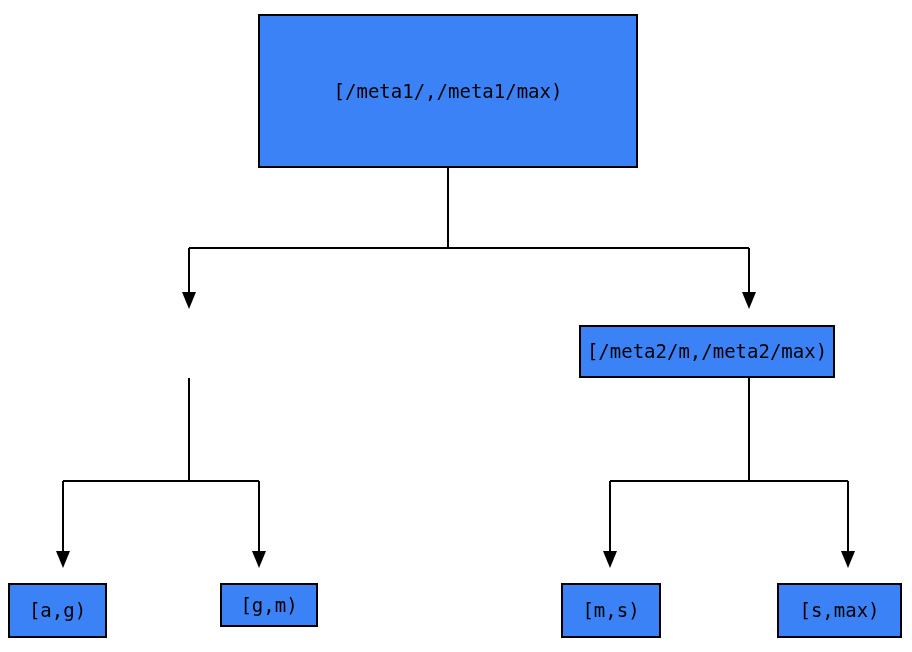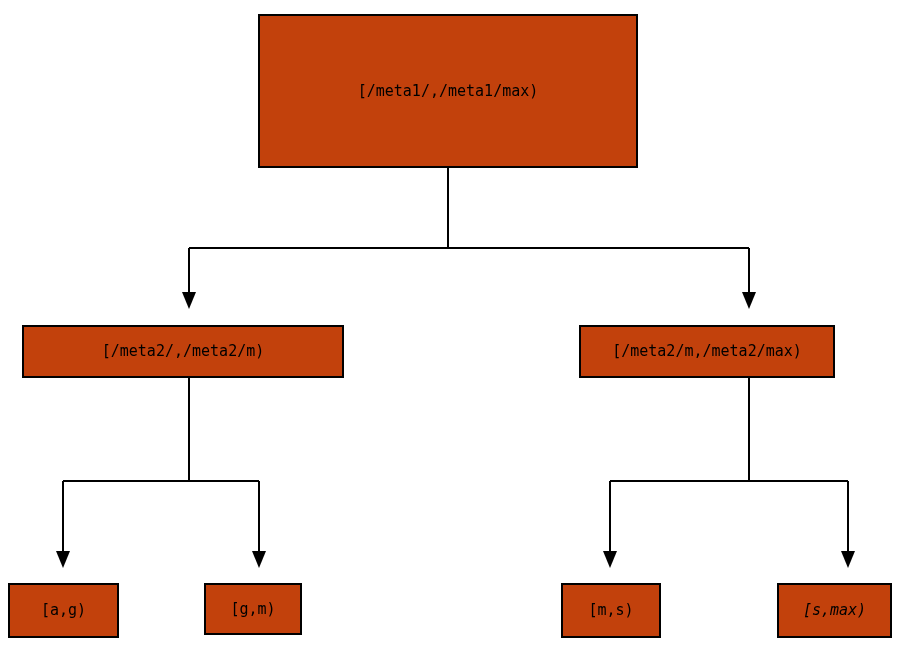--- a/index.html
+++ b/index.html
@@ -28,36 +28,36 @@
     stroke-width: 2;
   }
   .edges polygon {
     fill: #000000;
     stroke: none;
   }
   .node {
     position: absolute;
     box-sizing: border-box;
     border: 2px solid #000000;
-    background: #c2410c;
+    background: #3b82f6;
     color: #000000;
     display: flex;
     align-items: center;
     justify-content: center;
-    font-size: 15px;
+    font-size: 19px;
     line-height: 1;
     white-space: nowrap;
   }
   .node-root      { left: 258px; top: 14px;  width: 380px; height: 154px; }
   .node-mid-left  { left: 22px;  top: 325px; width: 322px; height: 53px; }
   .node-mid-right { left: 579px; top: 325px; width: 256px; height: 53px; }
-  .node-leaf-ag   { left: 8px;   top: 583px; width: 111px;  height: 55px; }
-  .node-leaf-gm   { left: 204px; top: 583px; width: 98px;  height: 52px; }
+  .node-leaf-ag   { left: 8px;   top: 583px; width: 99px;  height: 55px; }
+  .node-leaf-gm   { left: 220px; top: 583px; width: 98px;  height: 44px; }
   .node-leaf-ms   { left: 561px; top: 583px; width: 100px; height: 55px; }
-  .node-leaf-smax { left: 777px; top: 583px; width: 115px; height: 55px; font-style: italic; }
+  .node-leaf-smax { left: 777px; top: 583px; width: 125px; height: 55px; }
 </style>
 </head>
 <body>
 
 <div class="canvas">
 
   <svg class="edges" width="912" height="652" viewBox="0 0 912 652" xmlns="http://www.w3.org/2000/svg">
 
     <g>
       <path d="M448,168 L448,248"></path>
@@ -82,21 +82,20 @@
       <path d="M610,481 L848,481"></path>
       <path d="M610,481 L610,552"></path>
       <path d="M848,481 L848,552"></path>
       <polygon points="603,551 617,551 610,568"></polygon>
       <polygon points="841,551 855,551 848,568"></polygon>
     </g>
   </svg>
 
   <div class="node node-root">[/meta1/,/meta1/max)</div>
 
-  <div class="node node-mid-left">[/meta2/,/meta2/m)</div>
 
   <div class="node node-mid-right">[/meta2/m,/meta2/max)</div>
 
   <div class="node node-leaf-ag">[a,g)</div>
 
   <div class="node node-leaf-gm">[g,m)</div>
 
   <div class="node node-leaf-ms">[m,s)</div>
 
   <div class="node node-leaf-smax">[s,max)</div>

